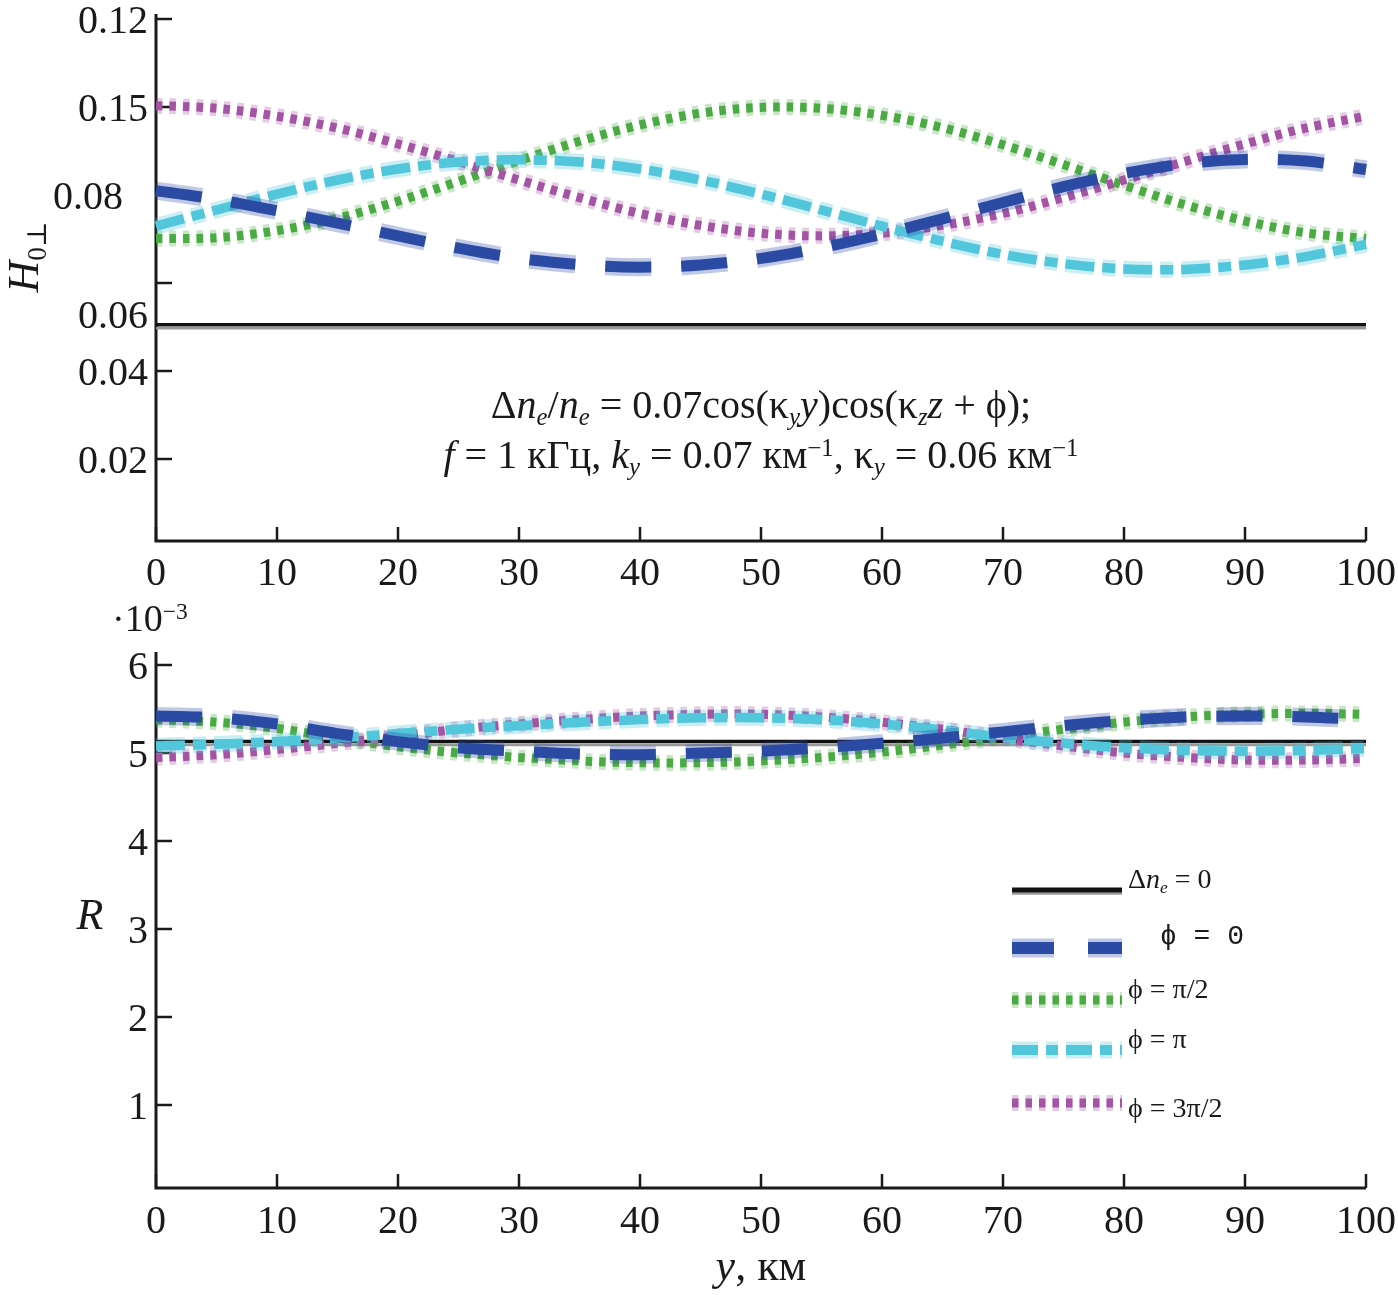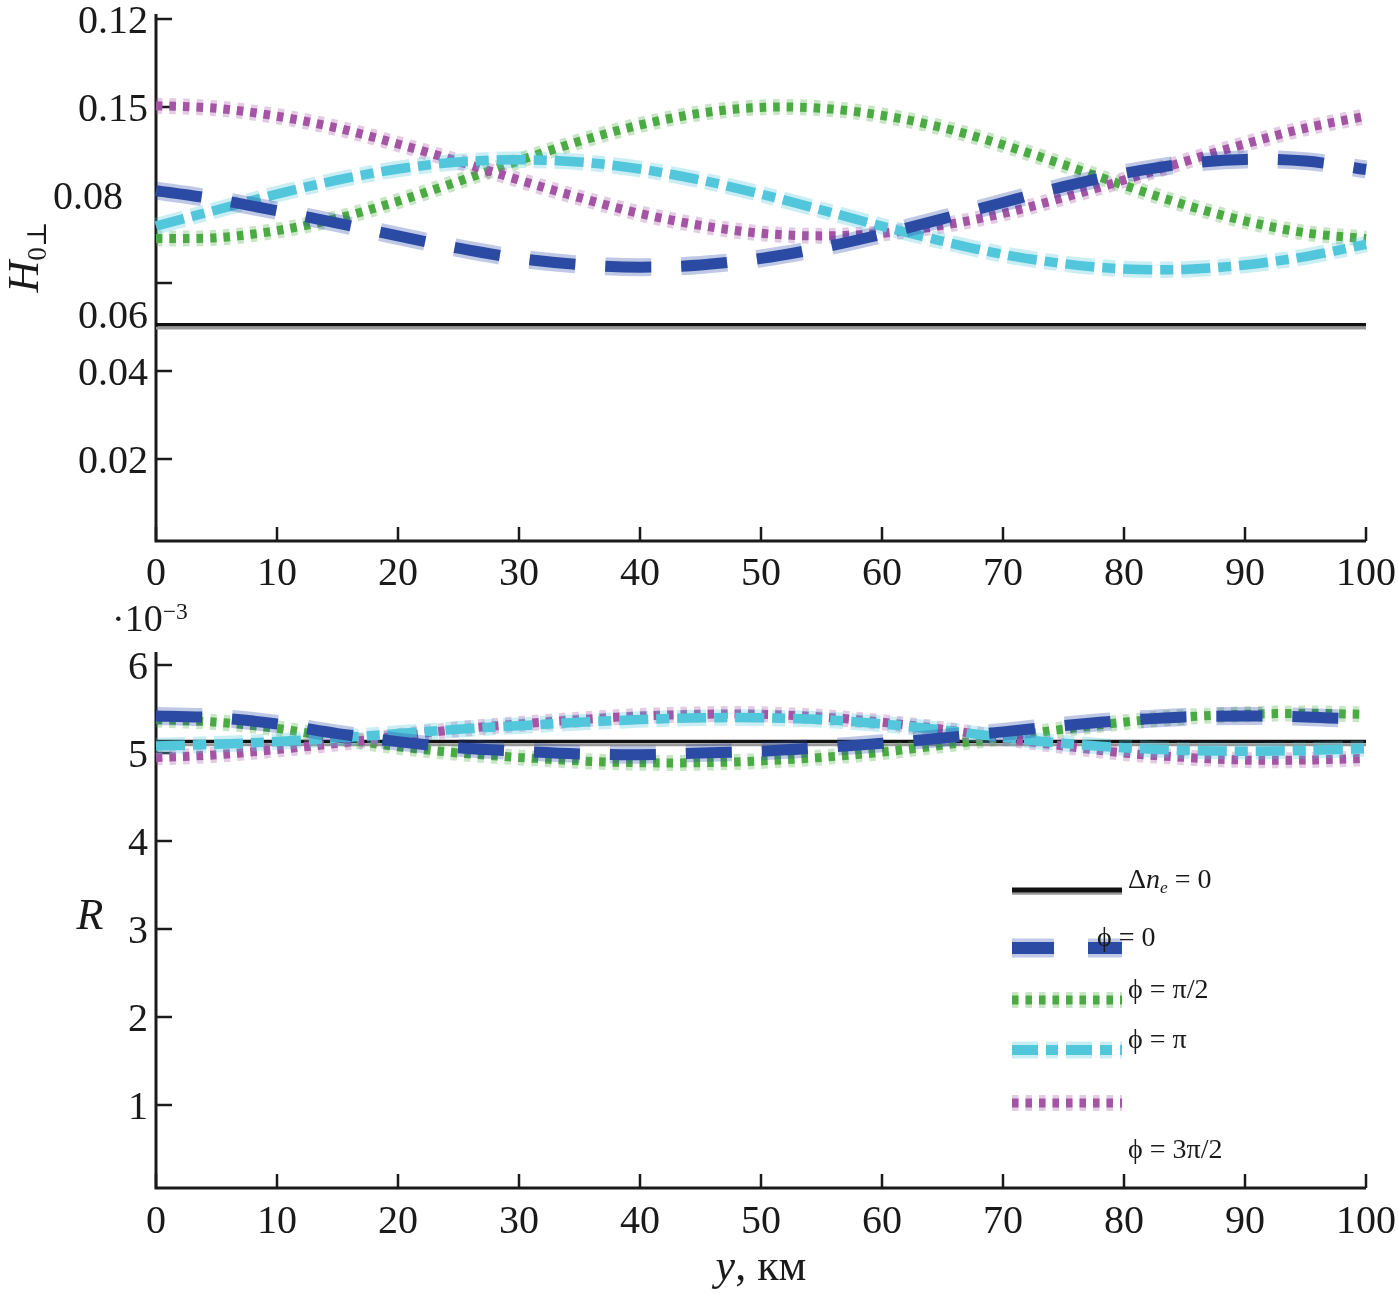--- a/index.html
+++ b/index.html
@@ -94,20 +94,22 @@
 
   <div class="lbl axis-label rot" style="left:-58px;top:233px;width:160px;height:48px;text-align:center;"><i>H</i><sub>0⊥</sub></div>
 
   <div class="lbl axis-label" style="left:60px;top:889px;width:60px;text-align:center;"><i>R</i></div>
 
   <div class="lbl scale-label" style="left:112px;top:596px;">·10<sup>−3</sup></div>
 
   <div class="lbl axis-label center" style="left:156px;top:1240px;width:1210px;"><i>y</i>, км</div>
 
   <div class="annotation" style="top:380px;">
+    <div>Δ<i>n</i><i><sub>e</sub></i>/<i>n</i><i><sub>e</sub></i> = 0.07cos(κ<i><sub>y</sub></i><i>y</i>)cos(κ<i><sub>z</sub></i><i>z</i> + ϕ);</div>
+    <div><i>f</i> = 1 кГц, <i>k</i><i><sub>y</sub></i> = 0.07 км<sup>−1</sup>, κ<i><sub>y</sub></i> = 0.06 км<sup>−1</sup></div>
   </div>
 
   <div id="tick-labels">
       <div class="lbl tick-x" style="left:156px;top:548px;">0</div>
       <div class="lbl tick-x" style="left:277px;top:548px;">10</div>
       <div class="lbl tick-x" style="left:398px;top:548px;">20</div>
       <div class="lbl tick-x" style="left:519px;top:548px;">30</div>
       <div class="lbl tick-x" style="left:640px;top:548px;">40</div>
       <div class="lbl tick-x" style="left:761px;top:548px;">50</div>
       <div class="lbl tick-x" style="left:882px;top:548px;">60</div>
@@ -134,18 +136,18 @@
       <div class="lbl tick-x" style="left:1366px;top:1196px;">100</div>
       <div class="lbl tick-y" style="left:28px;top:1105px;">1</div>
       <div class="lbl tick-y" style="left:28px;top:1017px;">2</div>
       <div class="lbl tick-y" style="left:28px;top:929px;">3</div>
       <div class="lbl tick-y" style="left:28px;top:841px;">4</div>
       <div class="lbl tick-y" style="left:28px;top:753px;">5</div>
       <div class="lbl tick-y" style="left:28px;top:665px;">6</div>
     </div>
   <div id="legend-labels">
       <div class="legend-label" style="left: 1128px; top: 863px;">Δ<i>n</i><i><sub>e</sub></i> = 0</div>
-      <div class="legend-label" style="left: 1097px; top: 921px;">ϕ = 0</div>
+      <div class="legend-label" style="left: 1160px; top: 921px; font-family: Liberation Mono, monospace;">ϕ = 0</div>
       <div class="legend-label" style="left: 1128px; top: 973px;">ϕ = π/2</div>
       <div class="legend-label" style="left: 1128px; top: 1023px;">ϕ = π</div>
-      <div class="legend-label" style="left: 1128px; top: 1133px;">ϕ = 3π/2</div>
+      <div class="legend-label" style="left: 1128px; top: 1092px;">ϕ = 3π/2</div>
     </div>
 </div>
 
 </body></html>

